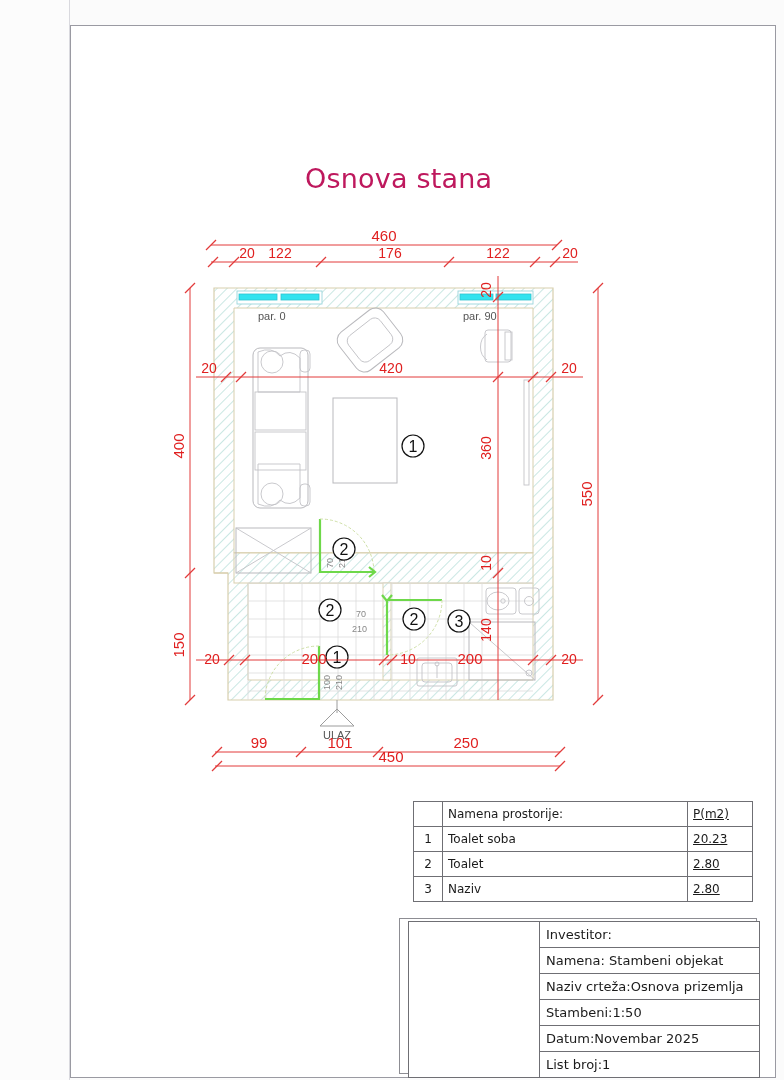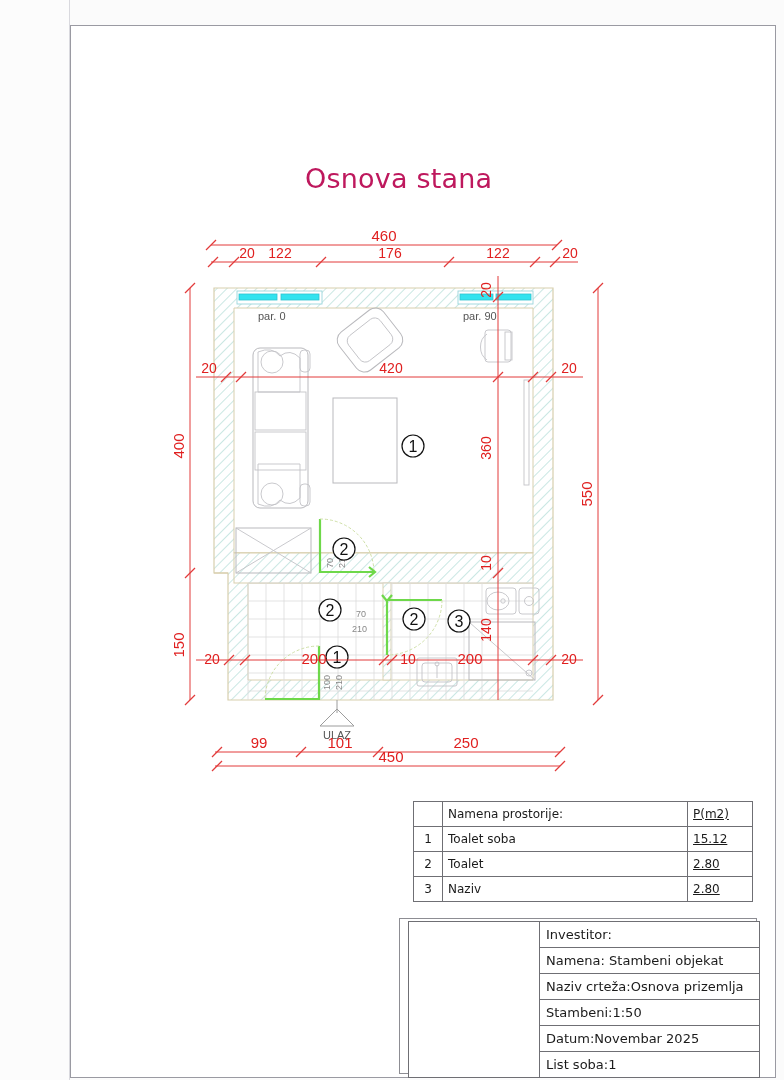--- a/index.html
+++ b/index.html
@@ -320,21 +320,21 @@
   <table id="schedule">
     <tbody>
       <tr>
         <td class="idx"></td>
         <td>Namena prostorije:</td>
         <td class="area">P(m2)</td>
       </tr>
       <tr>
         <td class="idx">1</td>
         <td>Toalet soba</td>
-        <td class="area">15.12</td>
+        <td class="area">20.23</td>
       </tr>
       <tr>
         <td class="idx">2</td>
         <td>Toalet</td>
         <td class="area">2.80</td>
       </tr>
       <tr>
         <td class="idx">3</td>
         <td>Naziv</td>
         <td class="area">2.80</td>
@@ -355,17 +355,17 @@
       <tr>
         <td>Naziv crteža:Osnova prizemlja</td>
       </tr>
       <tr>
         <td>Stambeni:1:50</td>
       </tr>
       <tr>
         <td>Datum:Novembar 2025</td>
       </tr>
       <tr>
-        <td>List soba:1</td>
+        <td>List broj:1</td>
       </tr>
     </tbody>
   </table>
 </div>
 
 </body></html>

